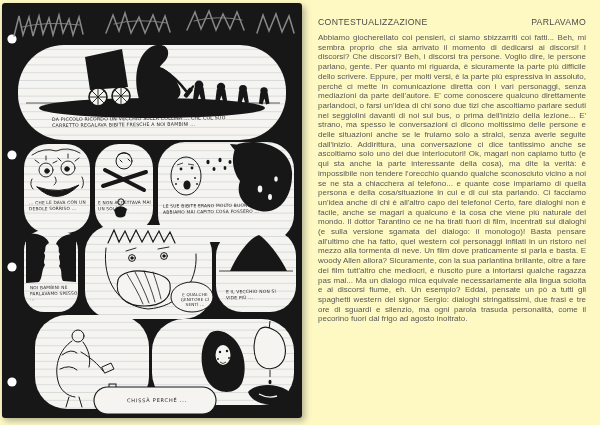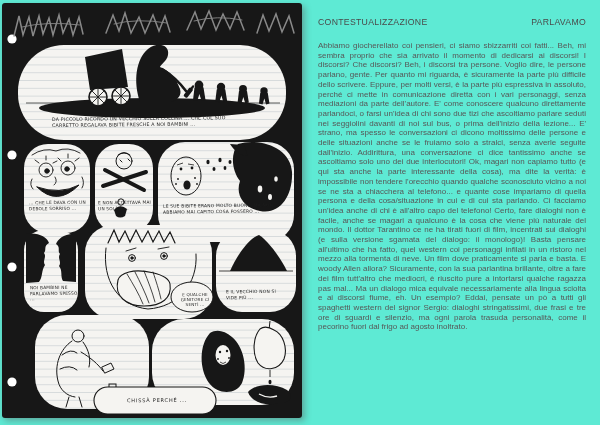--- a/index.html
+++ b/index.html
@@ -1,18 +1,18 @@
 <!DOCTYPE html>
 <html><head>
 <meta charset="utf-8">
 <style>
   html,body { margin:0; padding:0; background:#ffffff; }
   .stage {
     position:relative; width:600px; height:425px; overflow:hidden;
-    background:#5eead4; font-family:"Liberation Sans", sans-serif;
+    background:#fef9c3; font-family:"Liberation Sans", sans-serif;
   }
   
   .comic {
     position:absolute; left:2px; top:3px; width:300px; height:415px;
     border-radius:3px; box-shadow:2.5px 3px 6px rgba(90,90,90,.45);
   }
   .comic svg { display:block; width:100%; height:100%; }
   .caption {
     position:absolute; font-family:"DejaVu Sans", sans-serif;
     color:#1c1c1c; font-size:4.7px; line-height:1.28; letter-spacing:.2px;
@@ -26,21 +26,21 @@
   .c6 { left:175px; top:289px; width:36px;  font-size:4.1px; text-align:center; }
   .c7 { left:224px; top:286px; width:58px;  font-size:4.4px; }
   .c8 { left:100px; top:394px; width:110px; font-size:5px; text-align:center; letter-spacing:.8px; }
   
   .article { position:absolute; left:318px; top:17px; width:268px; }
   .article-header {
     display:flex; justify-content:space-between;
     font-size:8.7px; color:#4a4a4a; letter-spacing:.3px;
   }
   .article-body {
-    margin:14px 0 0 0; font-size:8px; line-height:9.7px;
+    margin:6px 0 0 0; font-size:8px; line-height:9.7px;
     text-align:justify; color:#575757;
   }
 </style>
 </head>
 <body>
 
 <div class="stage">
 
   <div class="comic">
     <svg viewBox="0 0 300 415" xmlns="http://www.w3.org/2000/svg">

